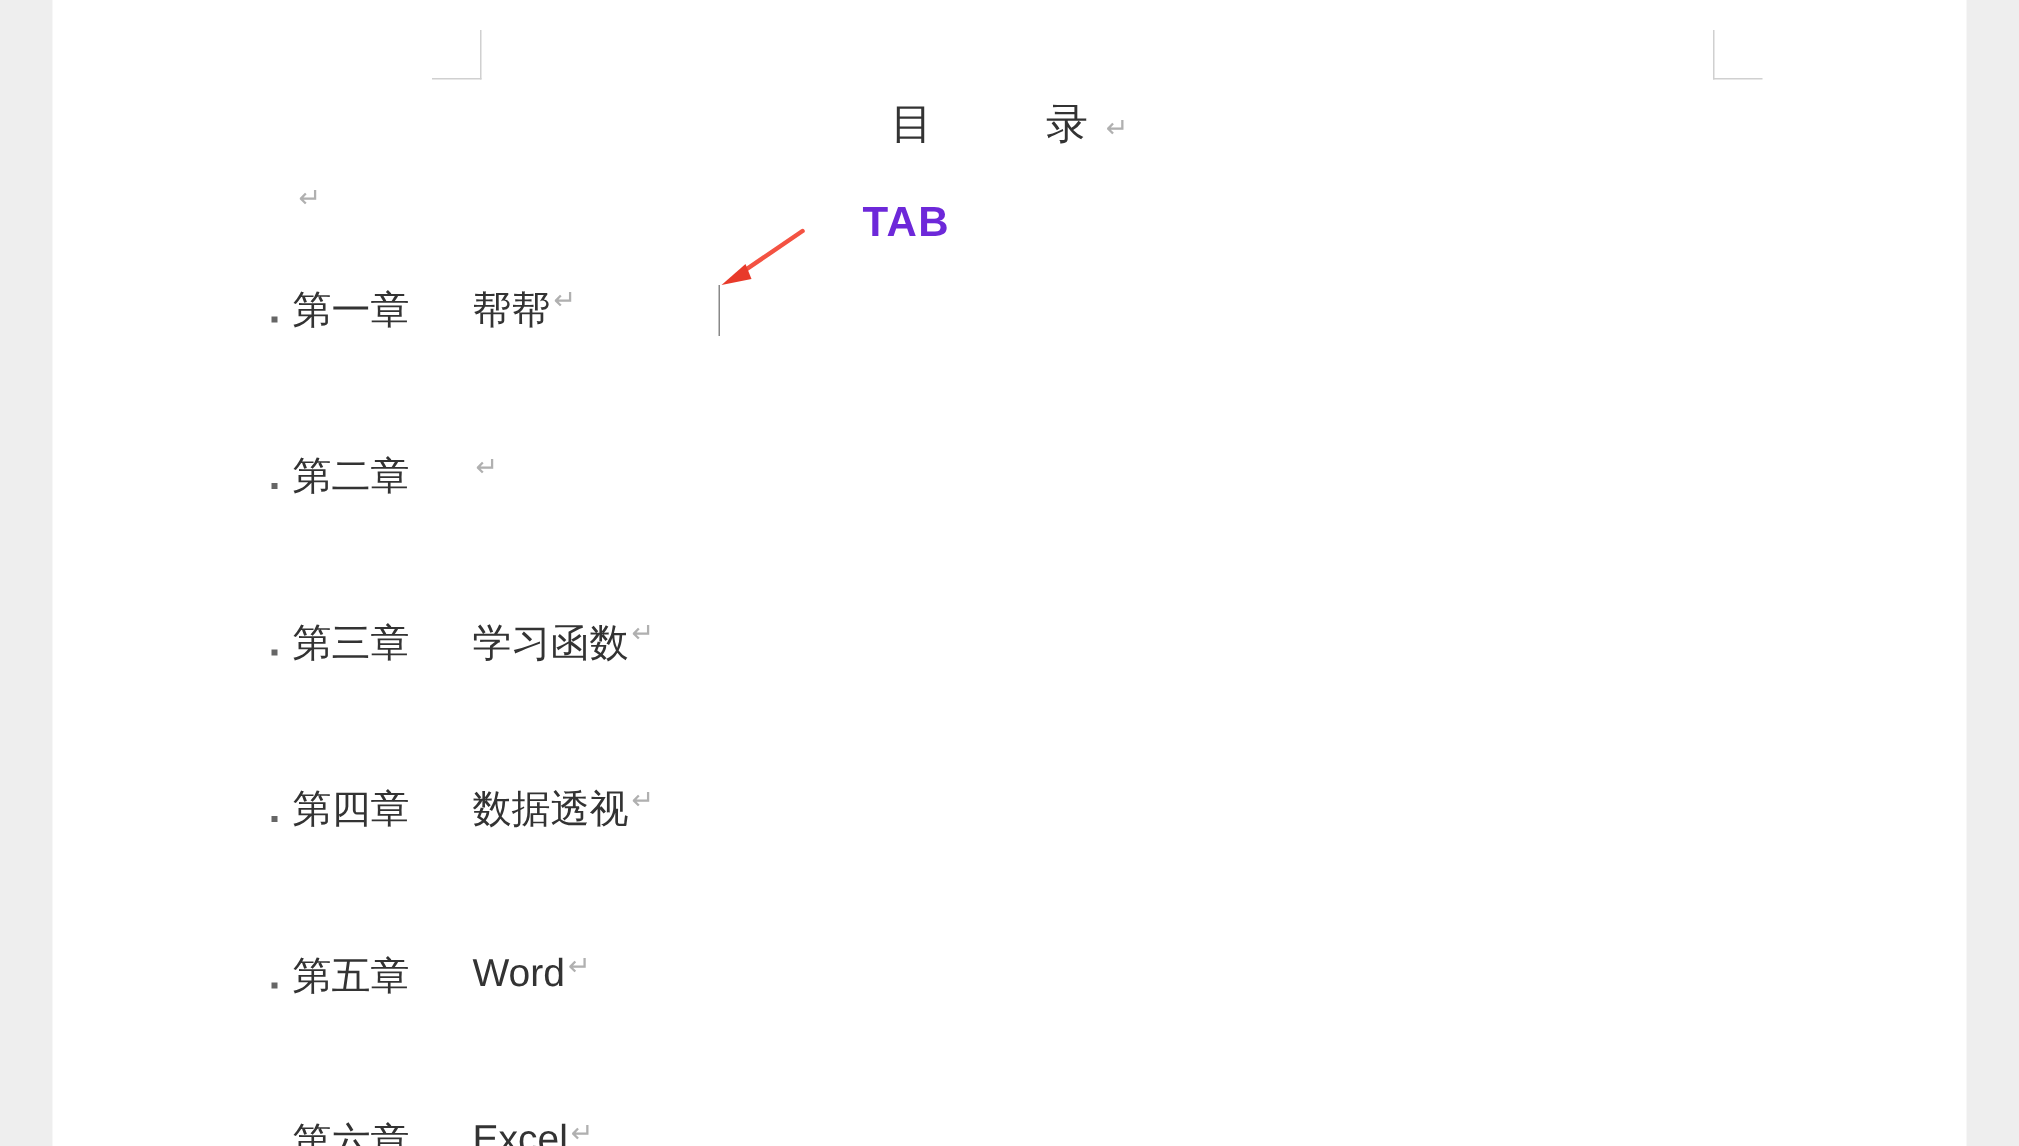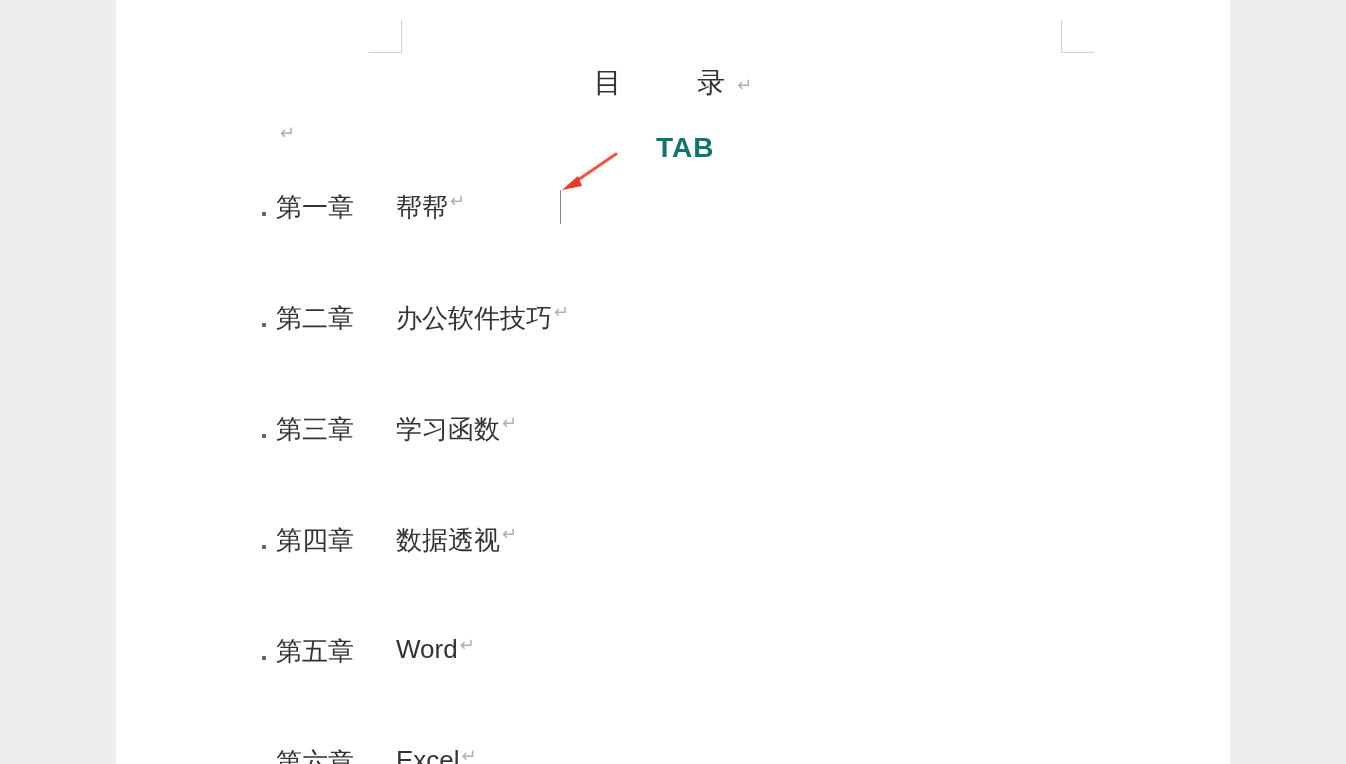--- a/index.html
+++ b/index.html
@@ -5,21 +5,21 @@
     * { margin: 0; padding: 0; box-sizing: border-box; }
     body {
       background: #eeeeee;
       font-family: "Microsoft YaHei", "PingFang SC", sans-serif;
       width: 1346px;
       height: 764px;
       overflow: hidden;
     }
     .page {
       background: #ffffff;
-      width: 1114px;
+      width: 1276px;
       margin: 0 auto;
       height: 100%;
       position: relative;
       padding: 0 160px;
     }
     .corner-tl {
       position: absolute;
       top: 20px;
       left: 253px;
       width: 33px;
@@ -57,21 +57,21 @@
       padding-left: 0;
       margin-top: 18px;
       margin-bottom: 10px;
       font-size: 20px;
       color: #b0b0b0;
     }
     .annotation {
       position: absolute;
       top: 132px;
       left: 540px;
-      color: #0f766e;
+      color: #6d28d9;
       font-size: 28px;
       font-weight: bold;
       letter-spacing: 1px;
     }
     .arrow {
       position: absolute;
       top: 148px;
       left: 438px;
       width: 70px;
       height: 50px;
@@ -157,21 +157,20 @@
       <span class="bullet"></span>
       <span class="chapter-num">第一章</span>
       <span class="chapter-gap"></span>
       <span class="chapter-title">帮帮</span>
       <span class="item-mark">↵</span>
     </div>
     <div class="toc-item">
       <span class="bullet"></span>
       <span class="chapter-num">第二章</span>
       <span class="chapter-gap"></span>
-      <span class="chapter-title">办公软件技巧</span>
       <span class="item-mark">↵</span>
     </div>
     <div class="toc-item">
       <span class="bullet"></span>
       <span class="chapter-num">第三章</span>
       <span class="chapter-gap"></span>
       <span class="chapter-title">学习函数</span>
       <span class="item-mark">↵</span>
     </div>
     <div class="toc-item">

